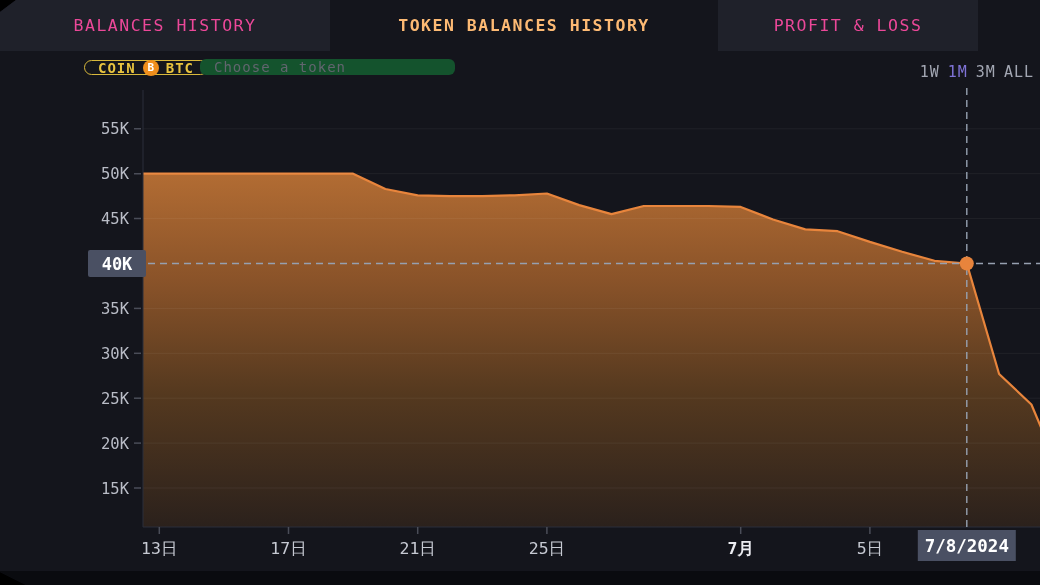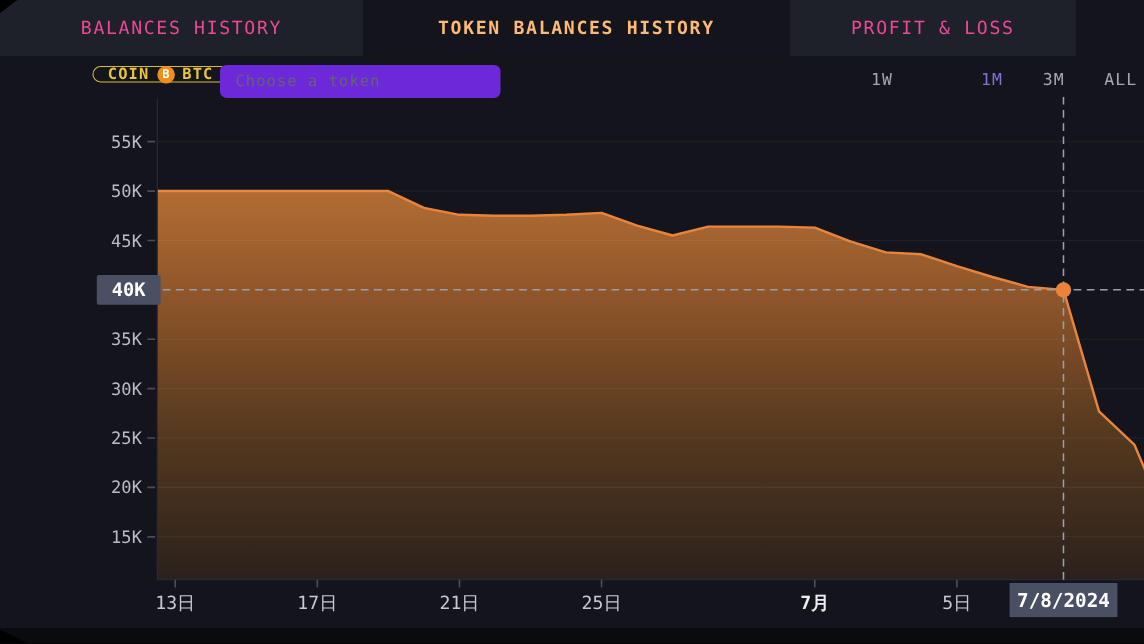--- a/index.html
+++ b/index.html
@@ -17,27 +17,27 @@
   .tab.t2{width:388px;}
   .tab.t3{width:260px;}
   .tab.active{background:#14151c;color:#fdba74;font-weight:bold;}
   
   .coin-pill{position:absolute;left:84px;top:60px;height:15px;padding:0 13px;
     display:flex;align-items:center;gap:7px;border:1.5px solid #d9b93c;border-radius:15px;
     background:#15161c;box-sizing:border-box;cursor:pointer;}
   .coin-pill .lbl{color:#e9c43f;font-weight:bold;font-size:14px;letter-spacing:1px;}
   .btc-ico{width:16px;height:16px;border-radius:50%;background:#ef8e1c;color:#fff;
     font-size:11px;font-weight:bold;display:flex;align-items:center;justify-content:center;line-height:1;}
-  .token-input{position:absolute;left:200px;top:59px;width:255px;height:30px;box-sizing:border-box;
-    background:#6d28d9;border:none;border-radius:6px;color:#aab;padding:0 14px;
+  .token-input{position:absolute;left:200px;top:59px;width:255px;height:16px;box-sizing:border-box;
+    background:#14532d;border:none;border-radius:6px;color:#aab;padding:0 14px;
     font-family:inherit;font-size:14px;letter-spacing:1px;outline:none;}
   .token-input::placeholder{color:#62656f;}
-  .ranges{position:absolute;right:4px;top:63px;display:flex;gap:36px;padding-right:2px;}
+  .ranges{position:absolute;right:4px;top:63px;display:flex;gap:8px;padding-right:2px;}
   .range{font-size:15px;color:#a3a7b3;cursor:pointer;letter-spacing:1px;}
-  .range.sel{color:#7f73d6;margin-left:44px;}
+  .range.sel{color:#7f73d6;}
   
   .chart-wrap{position:absolute;left:0;top:88px;width:1040px;height:483px;margin-left:48px;}
   svg text{font-family:"DejaVu Sans Mono","Liberation Mono",monospace;}
   .bottom-strip{position:absolute;left:0;top:571px;width:1040px;height:14px;background:#0a0b0f;}
 </style>
 </head>
 <body>
 
 <div id="app">
 

